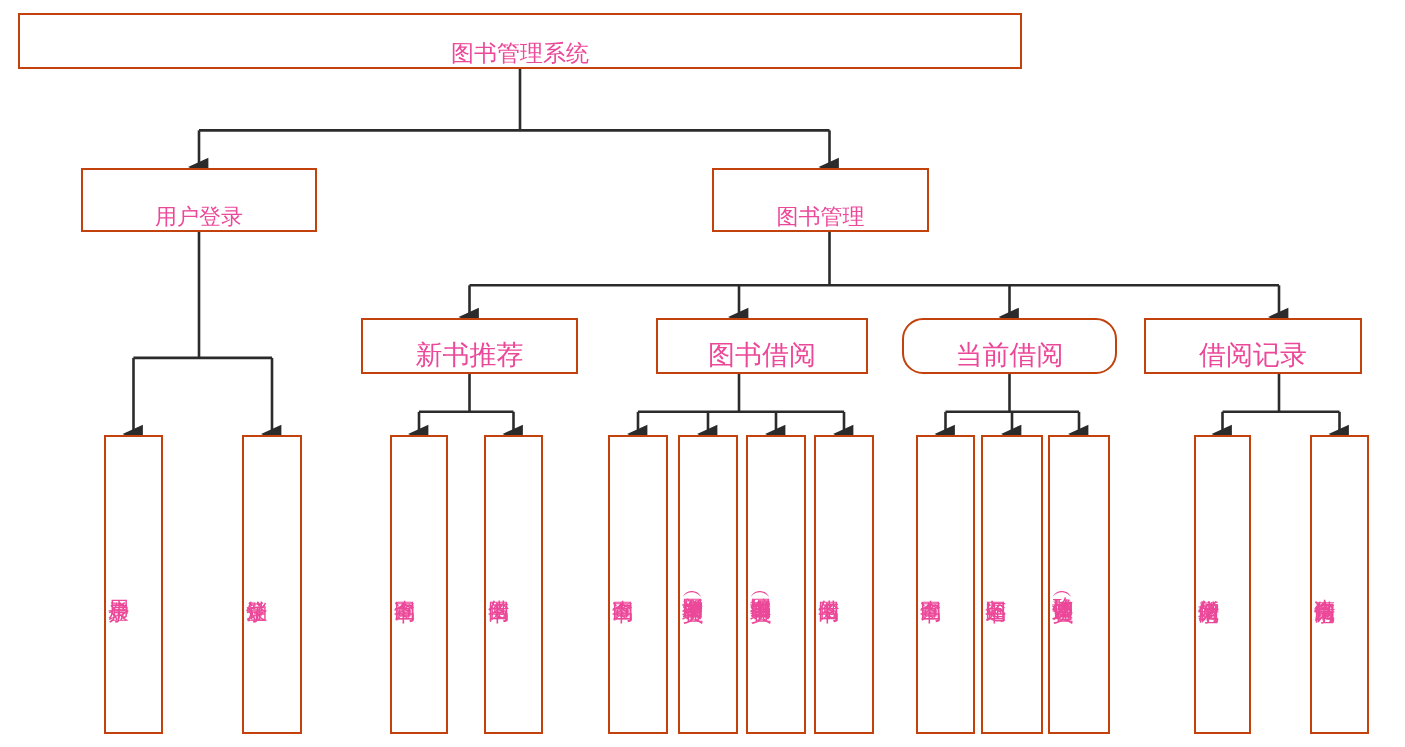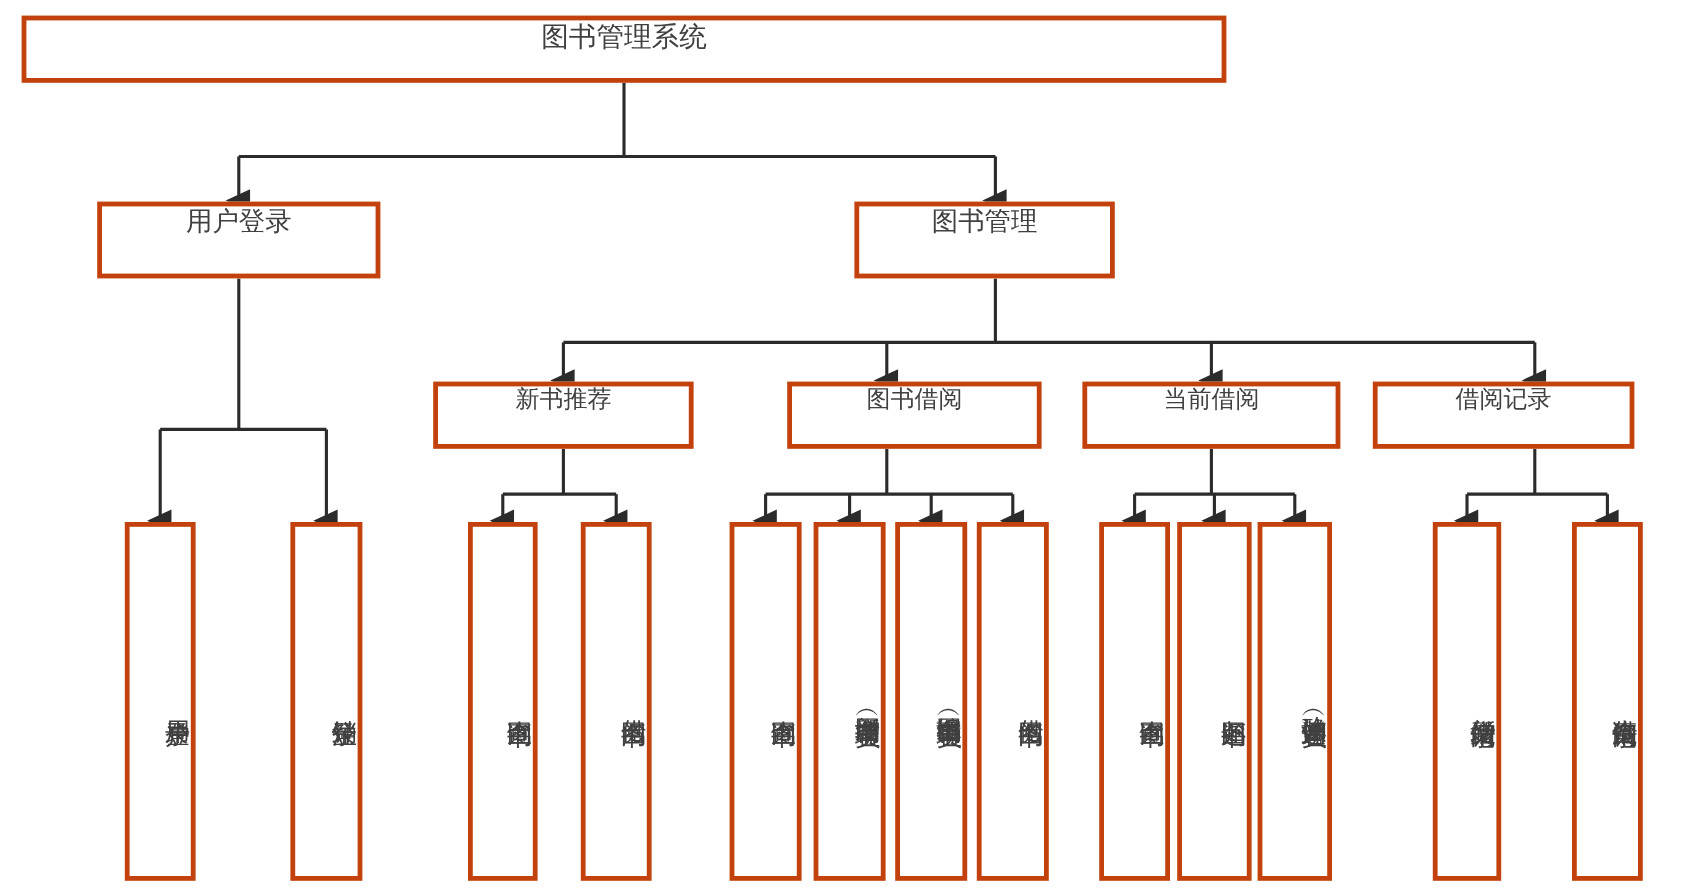--- a/index.html
+++ b/index.html
@@ -21,36 +21,36 @@
     position: absolute;
     left: 0;
     top: 0;
     width: 1405px;
     height: 747px;
   }
   .node {
     position: absolute;
     box-sizing: border-box;
     background: #ffffff;
-    border: 4px solid #c2410c;
+    border: 2px solid #c2410c;
     display: flex;
-    align-items: flex-start;
+    align-items: flex-end;
     justify-content: center;
-    color: #404040;
+    color: #ec4899;
     text-align: center;
     line-height: 1.18;
   }
   .node.root {
     font-size: 23px;
   }
   .node.level2 {
     font-size: 22px;
   }
   .node.level3 {
-    font-size: 20px;
+    font-size: 27px;
   }
   .node.leaf {
     font-size: 21px;
     writing-mode: vertical-rl;
     text-orientation: upright;
     padding: 6px 0;
     letter-spacing: 1px;
   }
   .node.leaf .label {
     writing-mode: vertical-rl;
@@ -121,21 +121,21 @@
       </div>
       <div class="node level2" style="left: 712px; top: 168px; width: 217px; height: 64px;">
         <span class="label">图书管理</span>
       </div>
       <div class="node level3" style="left: 361px; top: 318px; width: 217px; height: 56px;">
         <span class="label">新书推荐</span>
       </div>
       <div class="node level3" style="left: 633px; top: 318px; width: 212px; height: 56px; margin-left: 23px;">
         <span class="label">图书借阅</span>
       </div>
-      <div class="node level3" style="left: 902px; top: 318px; width: 215px; height: 56px;">
+      <div class="node level3" style="left: 902px; top: 318px; width: 215px; height: 56px; border-radius: 21px;">
         <span class="label">当前借阅</span>
       </div>
       <div class="node level3" style="left: 1144px; top: 318px; width: 218px; height: 56px;">
         <span class="label">借阅记录</span>
       </div>
       <div class="node leaf" style="left: 104px; top: 435px; width: 59px; height: 299px;">
         <span class="label">用户登录</span>
       </div>
       <div class="node leaf" style="left: 242px; top: 435px; width: 60px; height: 299px;">
         <span class="label">注销登录</span>

